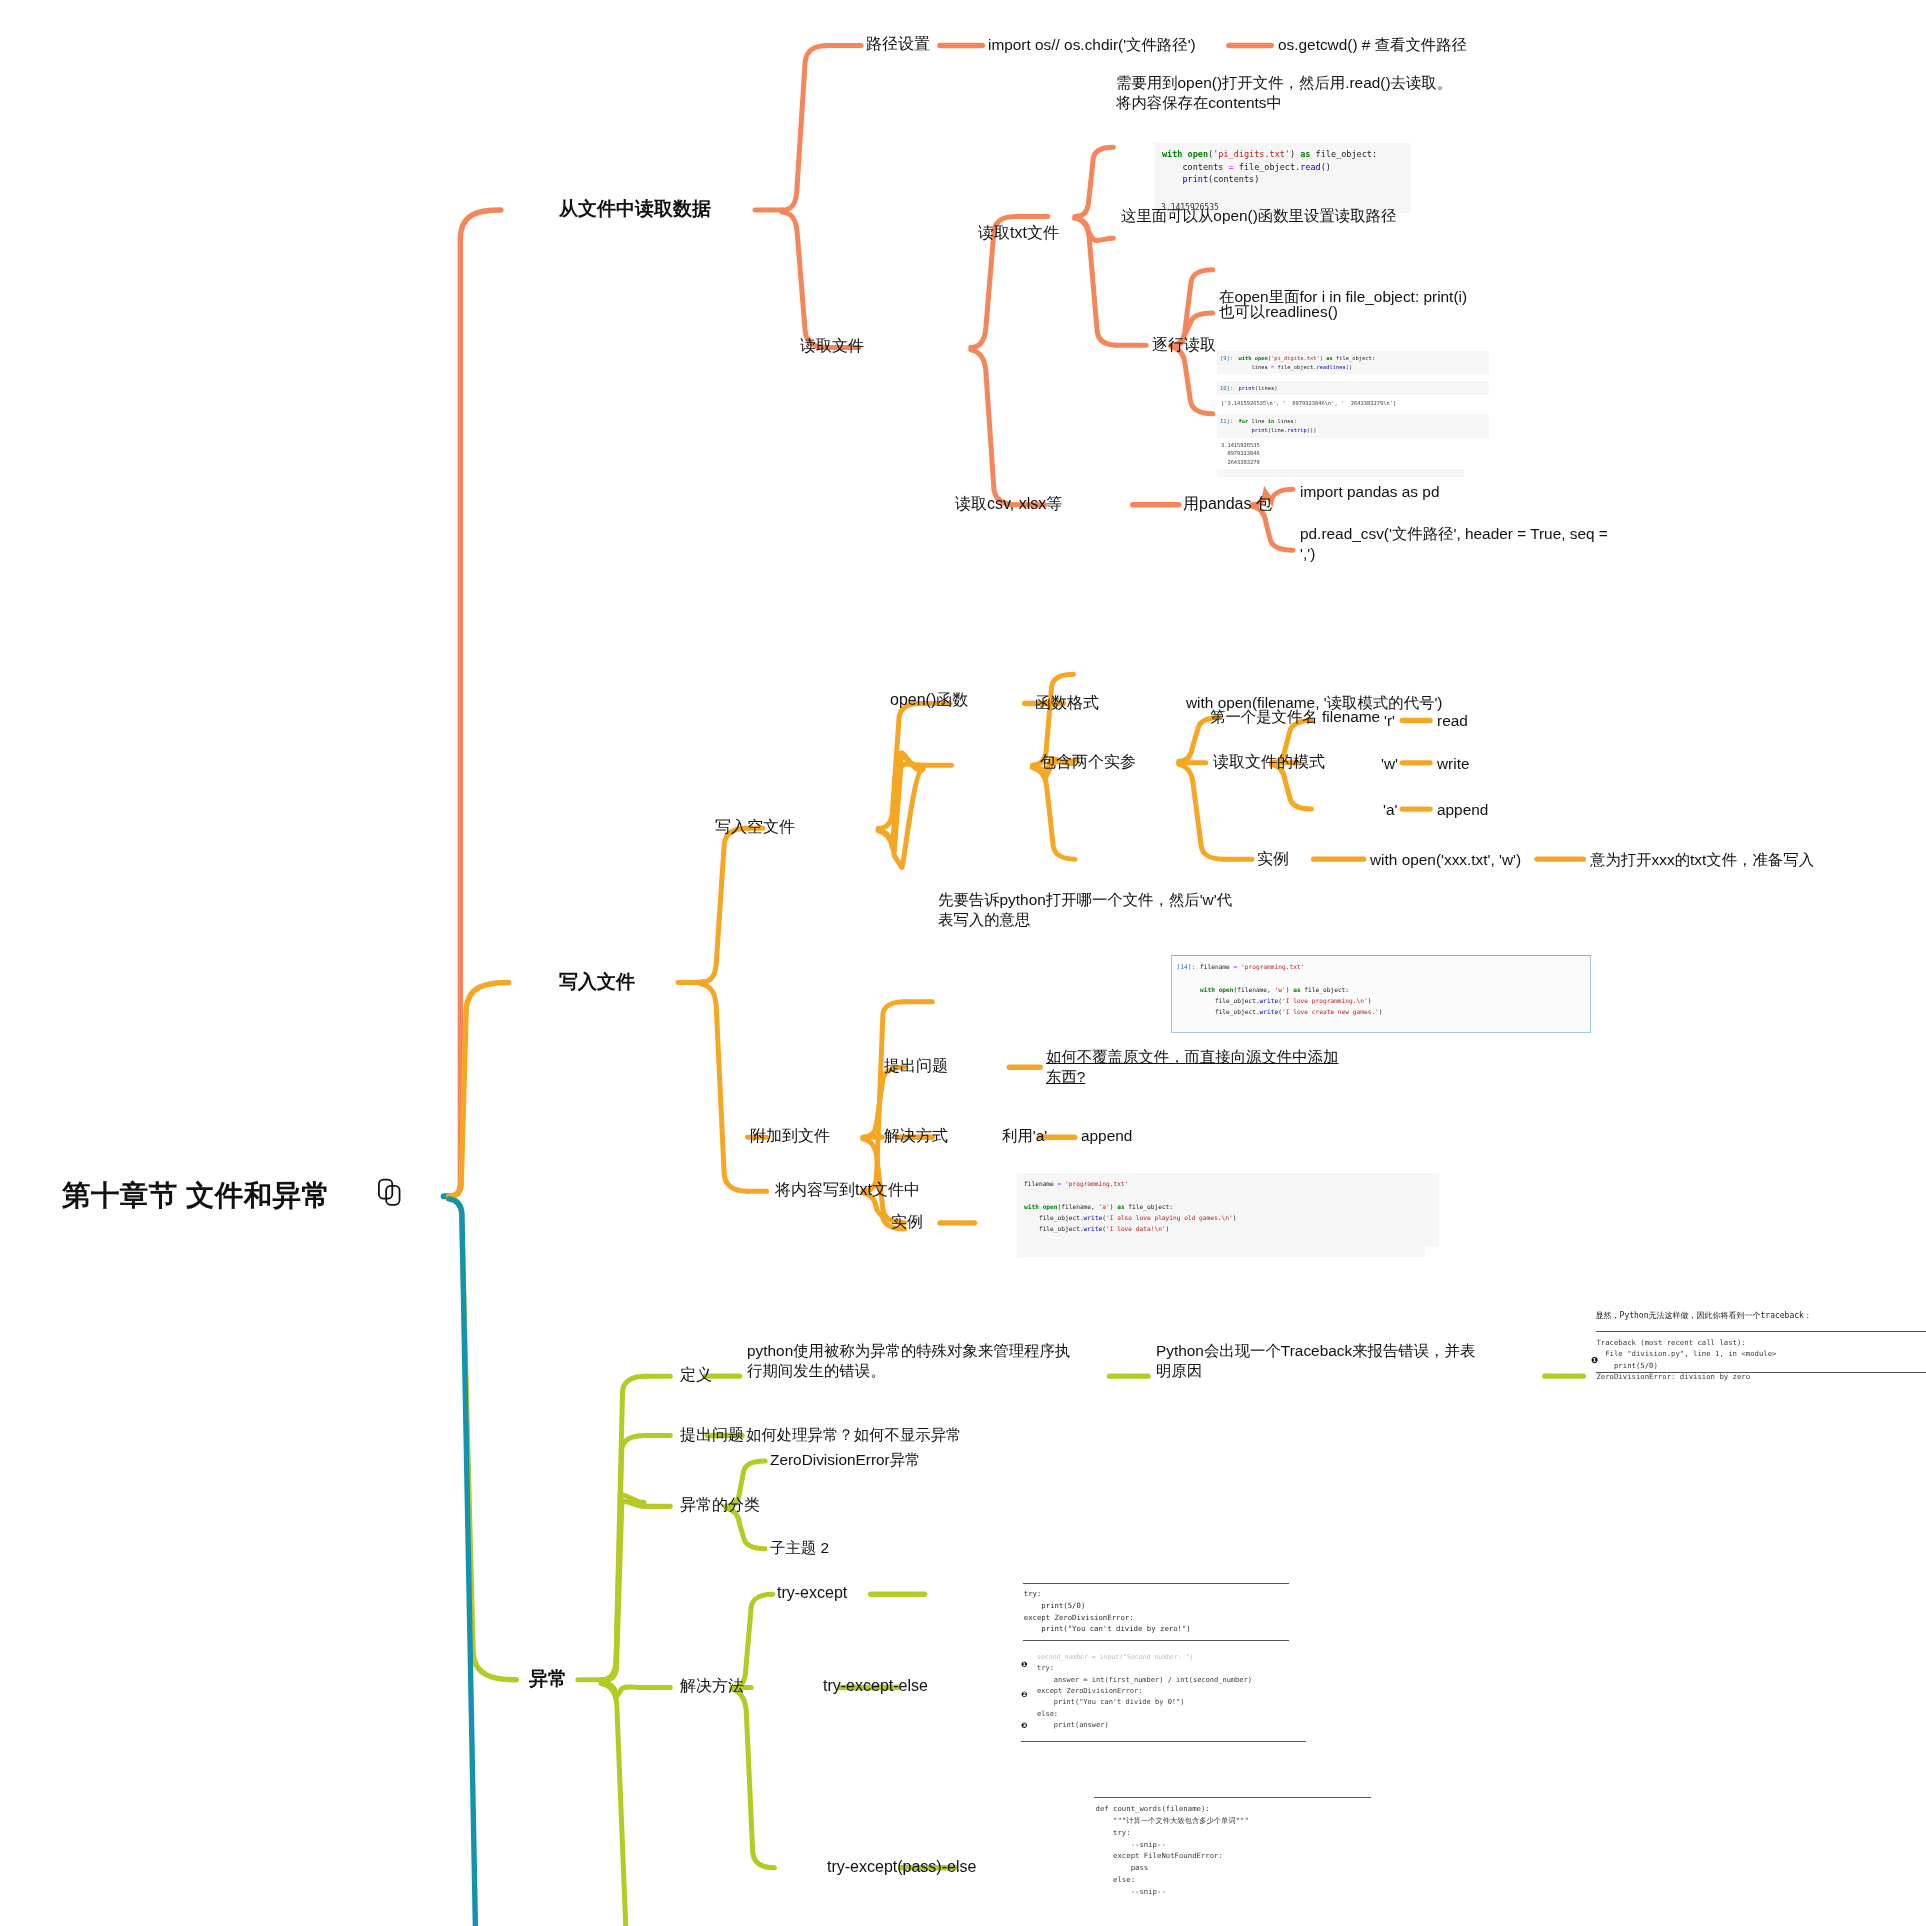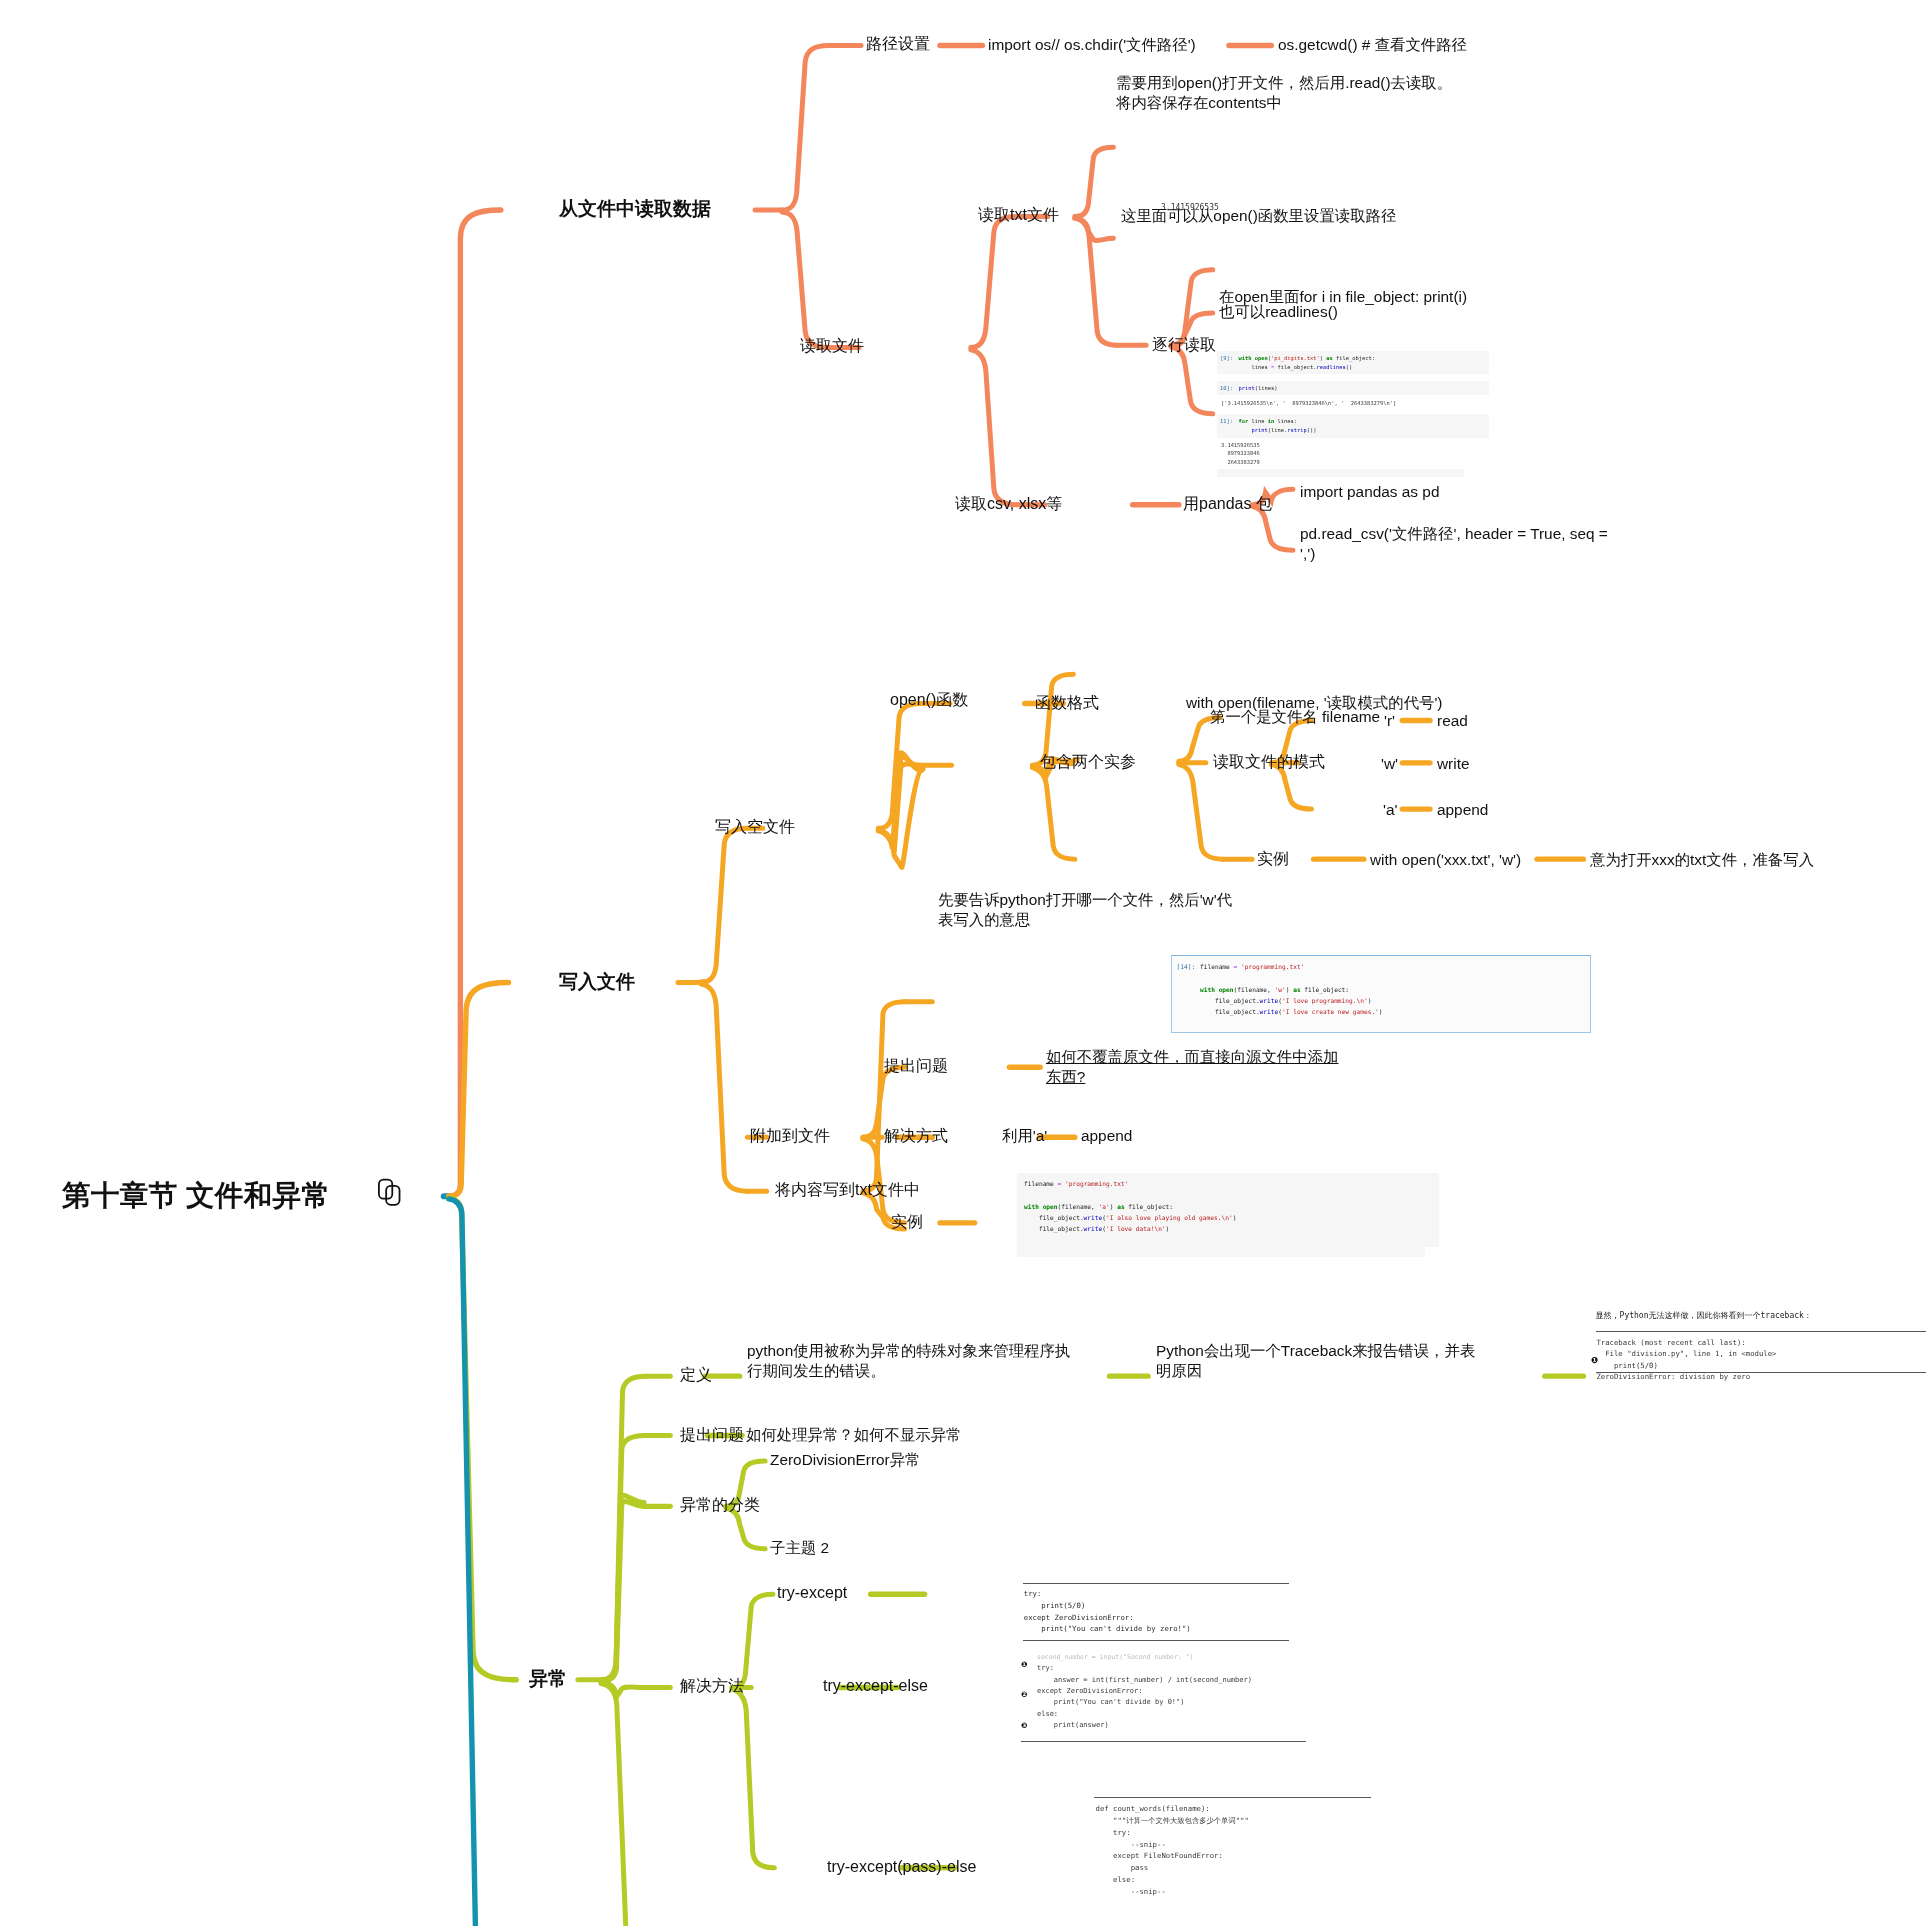--- a/index.html
+++ b/index.html
@@ -171,24 +171,27 @@
     <rect x="9" y="7" width="12" height="17" rx="4" fill="none" stroke="#111" stroke-width="1.6"></rect>
   </svg>
 
   <div class="node lvl1" style="left:559px;top:197px;">从文件中读取数据</div>
 
   <div class="node lvl2" style="left:866px;top:34px;">路径设置</div>
   <div class="node lvl3" style="left:988px;top:35px;">import os// os.chdir('文件路径')</div>
   <div class="node lvl3" style="left:1278px;top:35px;">os.getcwd() # 查看文件路径</div>
 
   <div class="node lvl2" style="left:800px;top:336px;">读取文件</div>
-  <div class="node lvl2" style="left:978px;top:205px;">读取txt文件</div>
+  <div class="node lvl2" style="left:978px;top:223px;">读取txt文件</div>
 
   <div class="node lvl3 wrapnode" style="left:1116px;top:73px;width:347px;">需要用到open()打开文件，然后用.read()去读取。将内容保存在contents中</div>
 
+  <div class="codebox" style="left:1155px;top:143px;width:242px;height:59px;font-size:8.5px;padding:5.4px 7px;line-height:1.45;"><span class="kw">with</span> <span class="kw">open</span>(<span class="str">'pi_digits.txt'</span>) <span class="kw">as</span> file_object:
+    contents <span class="op">=</span> file_object.<span class="fn">read</span>()
+    <span class="fn">print</span>(contents)</div>
   <div class="plainbox" style="left:1161px;top:203px;font-size:8px;color:#333;">3.1415926535</div>
 
   <div class="node lvl3" style="left:1121px;top:206px;">这里面可以从open()函数里设置读取路径</div>
 
   <div class="node lvl2" style="left:1152px;top:335px;">逐行读取</div>
   <div class="node lvl3" style="left:1219px;top:259px;margin-top:28px;">在open里面for i in file_object: print(i)</div>
   <div class="node lvl3" style="left:1219px;top:302px;">也可以readlines()</div>
 
   <div style="position:absolute;left:1217px;top:351px;width:270px;">
     <div class="codebox" style="position:relative;left:0;top:0;width:247px;padding:3.1px 3.9px 3.1px 21.6px;font-size:5.4px;line-height:1.6;"><span class="prompt" style="position:absolute;left:3.1px;top:3.1px;">[9]:</span><span class="kw">with</span> <span class="kw">open</span>(<span class="str">'pi_digits.txt'</span>) <span class="kw">as</span> file_object:

